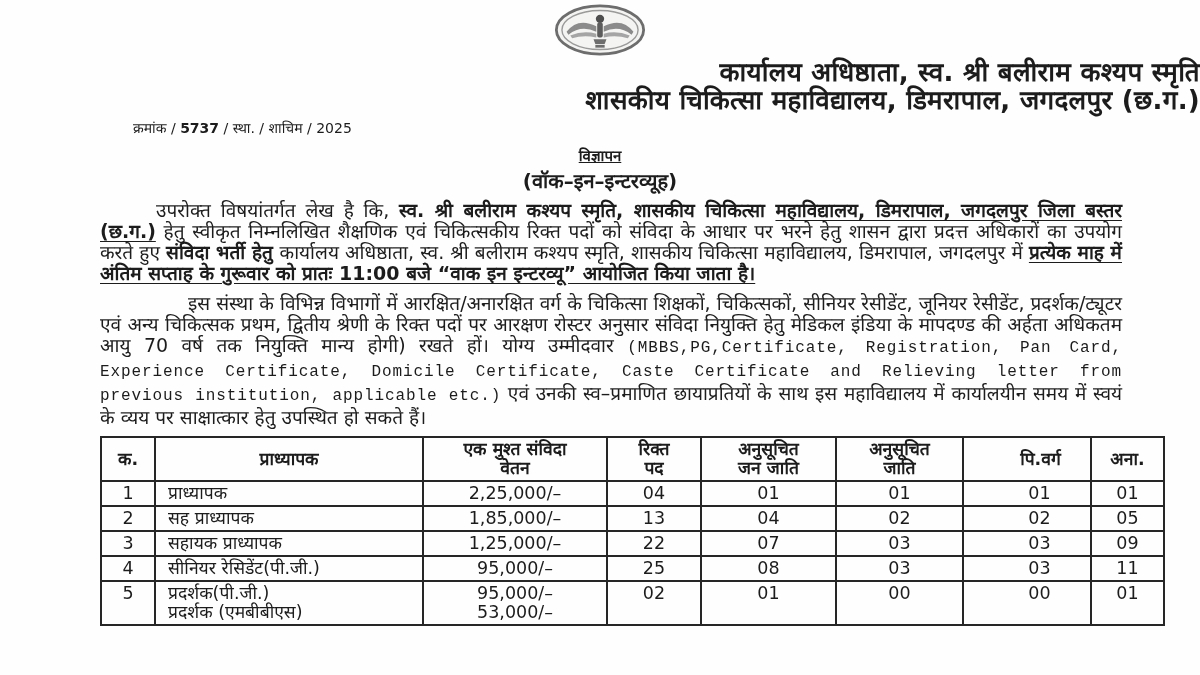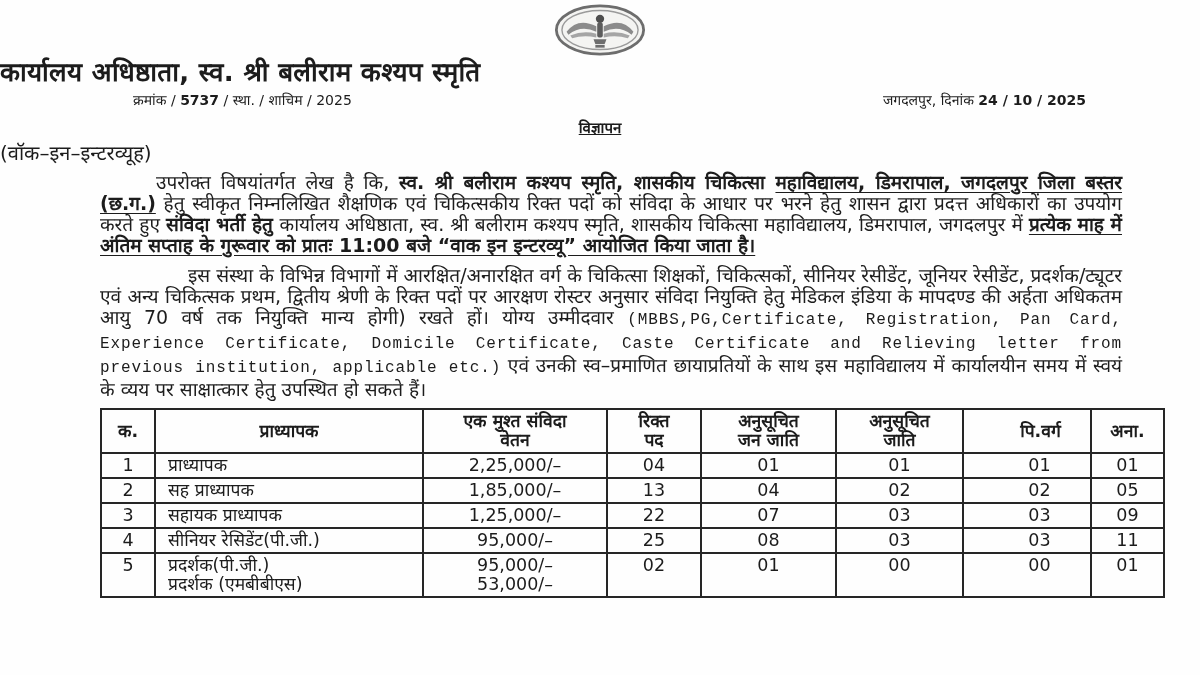--- a/index.html
+++ b/index.html
@@ -10,31 +10,31 @@
     overflow:hidden;
     font-family:"DejaVu Sans","Liberation Sans",sans-serif;
     color:#1c1c1c;
     box-sizing:border-box;
   }
   
   .emblem-wrap{ text-align:center; padding-top:4px; height:54px; }
   .emblem-wrap svg{ width:98px; height:52px; }
 
   
-  .hdr{ text-align:left; font-weight:bold; font-size:26px; line-height:28px; letter-spacing:.3px; }
+  .hdr{ text-align:right; font-weight:bold; font-size:26px; line-height:28px; letter-spacing:.3px; }
   .refline{
     display:flex; justify-content:space-between;
     margin:4px 114px 0 133px;
     font-size:14px; line-height:20px;
   }
   .refline .num{ font-weight:bold; }
 
   
   .title{ text-align:center; font-size:15px; font-weight:bold; text-decoration:underline; margin-top:5px; line-height:26px;}
-  .subtitle{ font-size:20px; font-weight:normal; line-height:23px; margin-top:1px;}
+  .subtitle{ text-align:center; font-size:20px; font-weight:bold; line-height:23px; margin-top:1px;}
 
   
   .paras{ margin:7px 78px 0 100px; }
   .para{ font-size:19px; line-height:21px; text-align:justify; }
   .para1{ text-indent:56px; }
   .para2{ text-indent:88px; margin-top:9px; }
   .b{ font-weight:bold; }
   .u{ text-decoration:underline; text-underline-offset:3px; }
   .en{ font-family:Liberation Mono, monospace; font-size:16px; letter-spacing:.9px; }
 
@@ -83,30 +83,27 @@
       <path d="M18,34 Q32,28 46,32 L46,36 Q32,33 20,37 Z" fill="#a5a5a5"></path>
       <path d="M82,34 Q68,28 54,32 L54,36 Q68,33 80,37 Z" fill="#a5a5a5"></path>
       <circle cx="50" cy="16" r="4.5" fill="#4e4e4e"></circle>
       <rect x="47" y="20" width="6" height="16" rx="2" fill="#5c5c5c"></rect>
       <path d="M43,38 h14 l-2,5 h-10 Z" fill="#6d6d6d"></path>
       <rect x="45" y="44" width="10" height="3" fill="#6d6d6d"></rect>
     </svg>
   </div>
 
   <div class="hdr">कार्यालय अधिष्ठाता, स्व. श्री बलीराम कश्यप स्मृति</div>
+  <div class="hdr">शासकीय चिकित्सा महाविद्यालय, डिमरापाल, जगदलपुर (छ.ग.)</div>
 
   <div class="refline">
     <span>
       <span>क्रमांक /</span>
       <span class="num">5737</span>
       <span>/ स्था. / शाचिम / 2025</span>
-    </span>
-    <span>
-      <span>जगदलपुर, दिनांक</span>
-      <span class="num">24 / 10 / 2025</span>
     </span>
   </div>
 
   <div class="title">विज्ञापन</div>
   <div class="subtitle">(वॉक–इन–इन्टरव्यूह)</div>
 
   <div class="paras">
     <div class="para para1"><span>उपरोक्त विषयांतर्गत लेख है कि, </span><span class="b">स्व. श्री बलीराम कश्यप स्मृति, शासकीय चिकित्सा </span><span class="b u">महाविद्यालय, डिमरापाल, जगदलपुर जिला बस्तर (छ.ग.)</span><span> हेतु स्वीकृत निम्नलिखित शैक्षणिक एवं चिकित्सकीय रिक्त पदों को संविदा के आधार पर भरने हेतु शासन द्वारा प्रदत्त अधिकारों का उपयोग करते हुए </span><span class="b">संविदा भर्ती हेतु </span><span>कार्यालय अधिष्ठाता, स्व. श्री बलीराम कश्यप स्मृति, शासकीय चिकित्सा महाविद्यालय, डिमरापाल, जगदलपुर में </span><span class="b u">प्रत्येक माह में अंतिम सप्ताह के गुरूवार को प्रातः 11:00 बजे “वाक इन इन्टरव्यू” आयोजित किया जाता है।</span></div>
     <div class="para para2"><span>इस संस्था के विभिन्न विभागों में आरक्षित/अनारक्षित वर्ग के चिकित्सा शिक्षकों, चिकित्सकों, सीनियर रेसीडेंट, जूनियर रेसीडेंट, प्रदर्शक/ट्यूटर एवं अन्य चिकित्सक प्रथम, द्वितीय श्रेणी के रिक्त पदों पर आरक्षण रोस्टर अनुसार संविदा नियुक्ति हेतु मेडिकल इंडिया के मापदण्ड की अर्हता अधिकतम आयु 70 वर्ष तक नियुक्ति मान्य होगी) रखते हों। योग्य उम्मीदवार </span><span class="en">(MBBS,PG,Certificate, Registration, Pan Card, Experience Certificate, Domicile Certificate, Caste Certificate and Relieving letter from previous institution, applicable etc.)</span><span> एवं उनकी स्व–प्रमाणित छायाप्रतियों के साथ इस महाविद्यालय में कार्यालयीन समय में स्वयं के व्यय पर साक्षात्कार हेतु उपस्थित हो सकते हैं।</span></div>
   </div>

